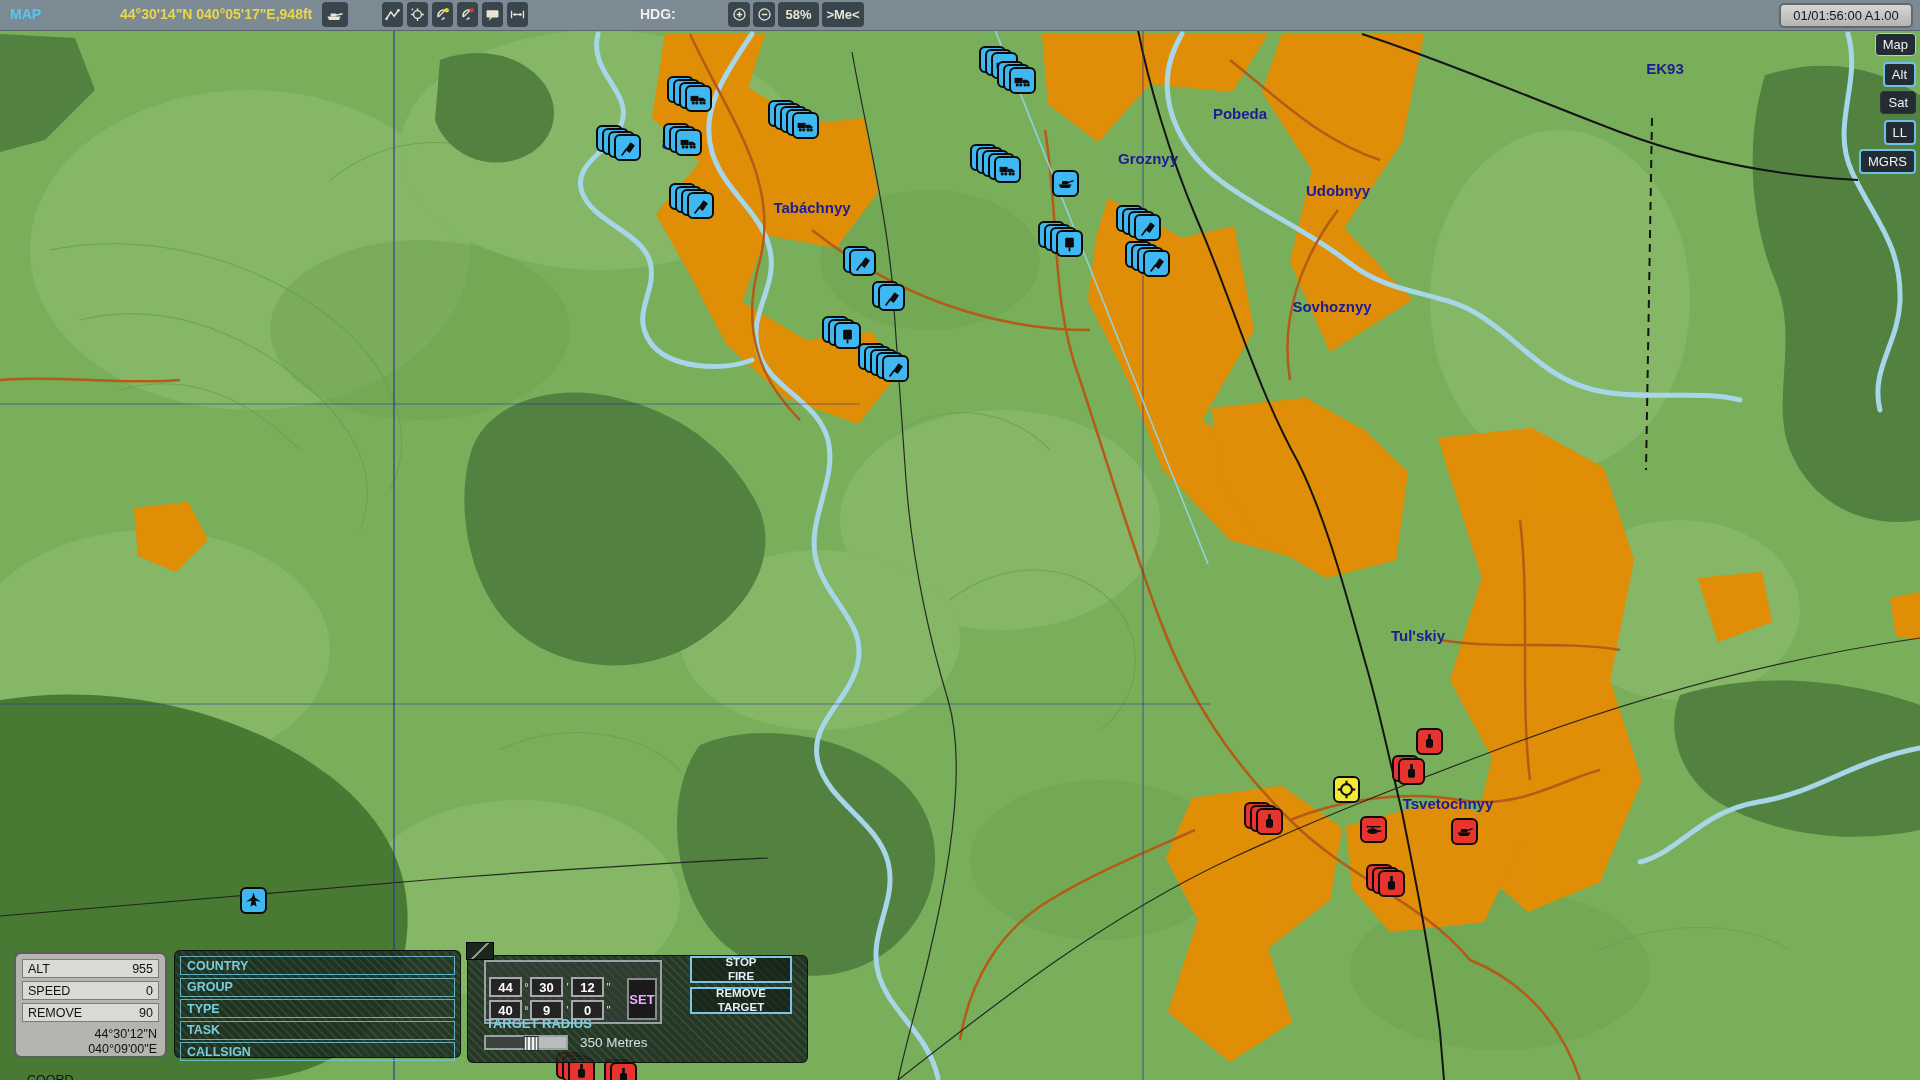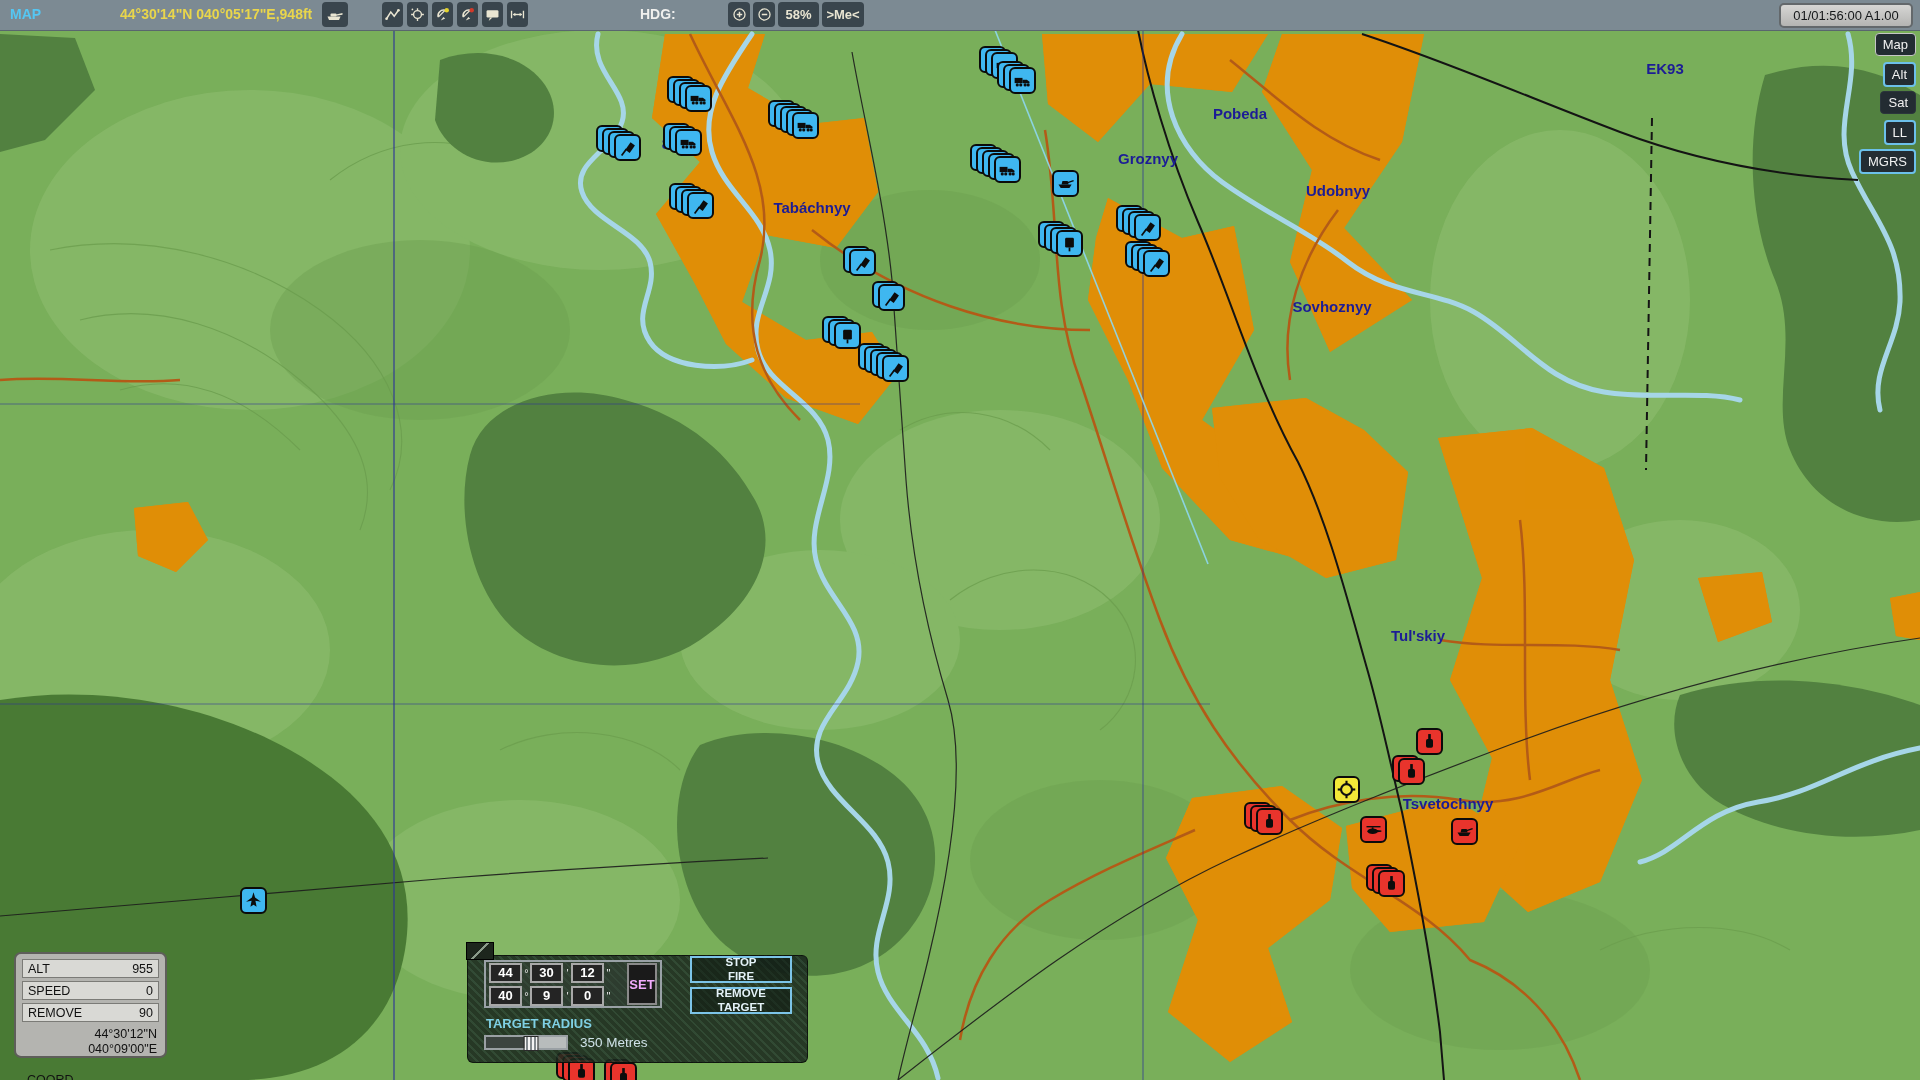--- a/index.html
+++ b/index.html
@@ -58,22 +58,22 @@
          border:1px solid rgba(0,0,0,0.65);border-radius:6px;box-sizing:border-box;}
   .infopanel{position:absolute;left:174px;top:950px;width:287px;height:108px;z-index:30;padding:5px;}
   .inforow{height:17px;margin-bottom:2.5px;border:1px solid rgba(110,198,220,0.85);
            color:#79ccdf;font-size:12.5px;font-weight:bold;display:flex;align-items:center;
            padding:0 6px;}
 
   .setterpanel{position:absolute;left:467px;top:955px;width:341px;height:108px;z-index:30;}
   .cornertab{position:absolute;left:-2px;top:-14px;width:26px;height:16px;background:#1d261d;
              border:1px solid #000;
              background-image:linear-gradient(135deg,transparent 46%,#8a9a8a 46%,#8a9a8a 54%,transparent 54%);}
-  .numbox{position:absolute;left:16px;top:4px;width:178px;height:48px;border:2px solid #99a1a6;
-          background:rgba(56,66,60,0.45);display:flex;align-items:center;
+  .numbox{position:absolute;left:16px;top:4px;width:178px;height:64px;border:2px solid #99a1a6;
+          background:rgba(56,66,60,0.45);display:flex;align-items:flex-end;
           box-sizing:border-box;padding:2px 3px;}
   .numcells{display:flex;flex-direction:column;gap:3px;}
   .nrow{display:flex;align-items:center;}
   .ncell{width:29px;height:16px;background:#242424;border:2px solid #a8a8a8;color:#fff;
          font-size:13px;font-weight:bold;display:flex;align-items:center;justify-content:center;margin-right:1px;}
   .nsep{color:#e8e8e8;font-size:11px;width:7px;text-align:center;}
   .setbtn{margin-left:15px;width:44px;height:38px;background:#1a1a1a;border:2px solid #8a8a8a;
           color:#f0abfc;font-size:13px;font-weight:bold;display:flex;align-items:center;justify-content:center;}
   .trlabel{position:absolute;left:18px;top:60px;color:#7fd0e4;font-size:13px;font-weight:bold;}
   .slider{position:absolute;left:16px;top:79px;width:84px;height:15px;border:2px solid #9aa0a4;
@@ -599,20 +599,27 @@
       <span class="lab">REMOVE</span>
       <span class="val">90</span>
     </div>
     <div class="coordrow">
       <span class="lab">COORD</span>
       <span class="val">44°30'12"N
 040°09'00"E</span>
     </div>
   </div>
 
+  <div class="infopanel hatch">
+    <div class="inforow">COUNTRY</div>
+    <div class="inforow">GROUP</div>
+    <div class="inforow">TYPE</div>
+    <div class="inforow">TASK</div>
+    <div class="inforow">CALLSIGN</div>
+  </div>
 
   <div class="setterpanel hatch">
     <div class="cornertab"></div>
     <div class="numbox">
       <div class="numcells">
         <div class="nrow">
           <div class="ncell">44</div>
           <span class="nsep">°</span>
           <div class="ncell">30</div>
           <span class="nsep">'</span>

